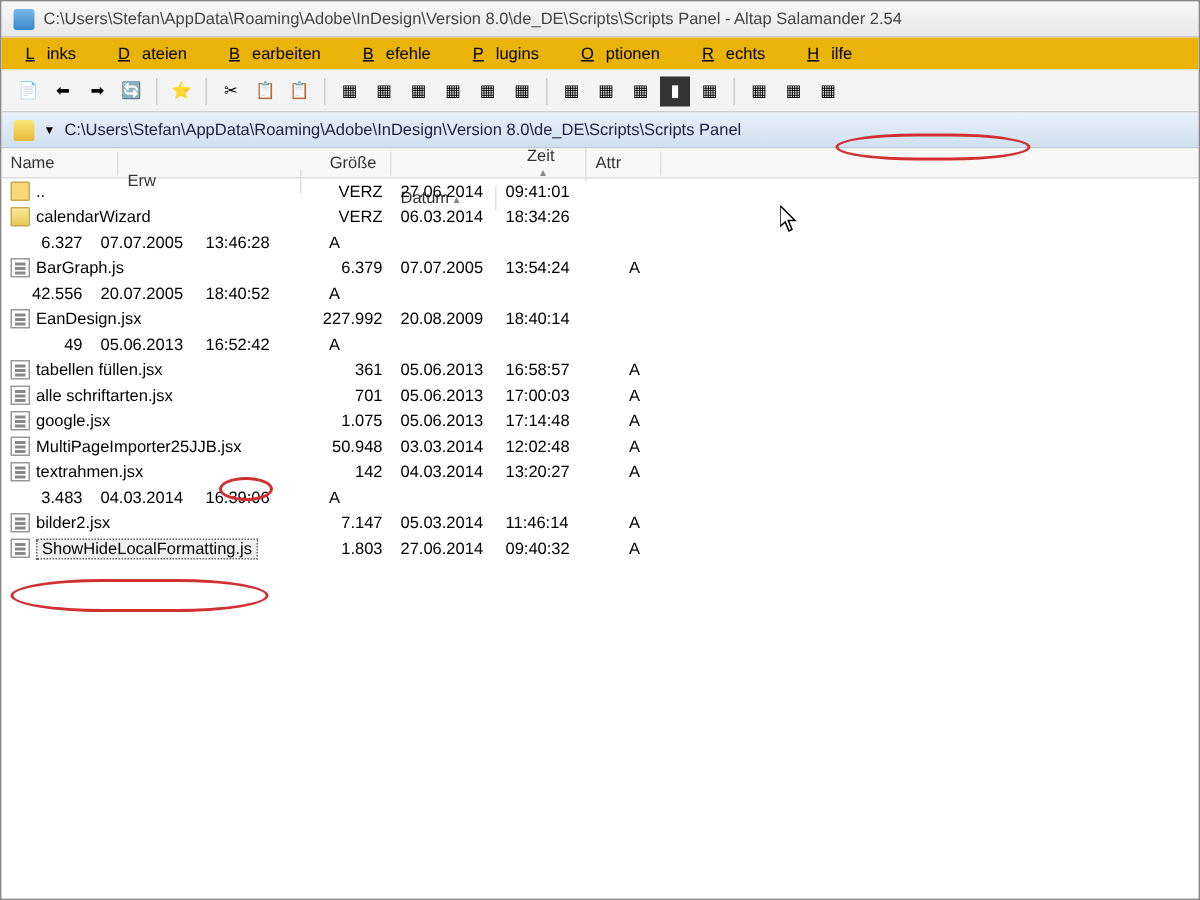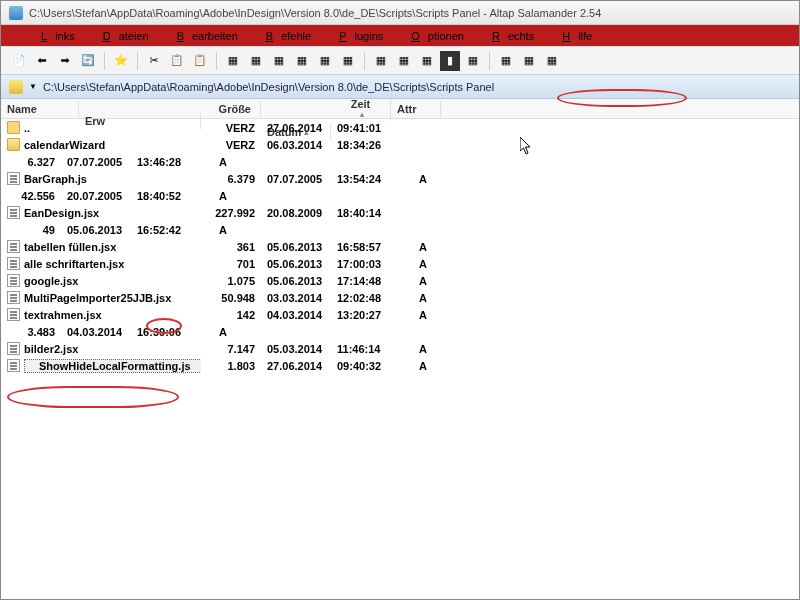--- a/index.html
+++ b/index.html
@@ -1,29 +1,29 @@
 <!DOCTYPE html>
 <html><head>
 <meta charset="utf-8">
 <style>
 * { box-sizing: border-box; margin: 0; padding: 0; }
 body { font-family: "Segoe UI", Tahoma, sans-serif; font-size: 11px; background: #fff; width: 800px; height: 600px; overflow: hidden; border: 1px solid #888; }
 .titlebar { background: linear-gradient(#f8f8f8, #e8e8e8); border-bottom: 1px solid #ccc; padding: 4px 8px; display: flex; align-items: center; gap: 6px; height: 24px; }
 .titlebar .app-icon { width: 14px; height: 14px; background: linear-gradient(#7ab8e8, #3a87c8); border-radius: 2px; }
 .titlebar .title { color: #444; font-size: 11px; }
-.menubar { background: #b91c1c; border-bottom: 1px solid #ddd; padding: 2px 24px; display: flex; gap: 4px; height: 22px; align-items: center; }
+.menubar { background: #eab308; border-bottom: 1px solid #ddd; padding: 2px 0; display: flex; gap: 4px; height: 22px; align-items: center; }
 .menubar span { padding: 2px 8px; cursor: default; }
 .menu-underline { text-decoration: underline; }
 .toolbar { background: #f4f4f4; border-bottom: 1px solid #ccc; padding: 3px 8px; display: flex; gap: 3px; height: 28px; align-items: center; }
 .tb-btn { width: 20px; height: 20px; display: inline-flex; align-items: center; justify-content: center; border: 1px solid transparent; }
 .tb-sep { width: 1px; height: 18px; background: #ccc; margin: 0 3px; }
 .addressbar { background: linear-gradient(#e8f0fa, #d0e0f0); border-bottom: 1px solid #b8c8d8; padding: 3px 8px; display: flex; align-items: center; gap: 6px; height: 24px; }
 .addr-icon { width: 14px; height: 14px; background: linear-gradient(#f8e878, #e8b838); border-radius: 2px; flex-shrink: 0; }
 .addr-text { color: #224; font-size: 11px; }
-.filelist { background: #fff; overflow-y: auto; height: calc(100% - 98px); font-weight: bold; }
+.filelist { background: #fff; overflow-y: auto; height: calc(100% - 98px); }
 .fl-header { display: flex; background: #f8f8f8; border-bottom: 1px solid #ddd; height: 20px; align-items: center; font-size: 11px; color: #333; }
 .fl-header > div { padding: 2px 6px; border-right: 1px solid #e0e0e0; display: flex; align-items: center; }
 .col-name { width: 78px; }
 .col-erw { width: 122px; margin-top: 24px; }
 .col-size { width: 60px; text-align: right; justify-content: flex-end; }
 .col-date { width: 70px; margin-top: 47px; }
 .col-time { width: 60px; flex-direction: column; }
 .col-attr { width: 50px; }
 .sort-arrow { margin-left: 3px; font-size: 8px; color: #888; }
 .fl-row { display: flex; height: 17px; align-items: center; font-size: 11px; }
@@ -31,21 +31,21 @@
 .fl-name-cell { width: 200px; display: flex; align-items: center; gap: 4px; }
 .fl-size-cell { width: 60px; text-align: right; }
 .fl-date-cell { width: 70px; }
 .fl-time-cell { width: 60px; }
 .fl-attr-cell { width: 50px; text-align: center; padding-left: 20px !important; }
 .file-icon { width: 13px; height: 13px; flex-shrink: 0; display: inline-block; }
 .ico-up { background: #f8d878; border: 1px solid #c8a848; border-radius: 1px; position: relative; }
 .ico-folder { background: linear-gradient(#fae89a, #e8c858); border: 1px solid #c8a848; border-radius: 1px; }
 .ico-js { background: #fff; border: 1px solid #999; position: relative; }
 .ico-js::after { content: ""; position: absolute; top: 2px; left: 2px; right: 2px; height: 2px; background: #888; box-shadow: 0 3px 0 #888, 0 6px 0 #888; }
-.selected-row .fl-name-cell span:last-child { border: 1px dotted #666; padding: 0 14px; background: #f0f0f0; }
+.selected-row .fl-name-cell span:last-child { border: 1px dotted #666; padding: 0 3px; background: #f0f0f0; }
 .red-circle { position: absolute; border: 2px solid #d03030; border-radius: 50%; pointer-events: none; }
 .cursor { position: absolute; left: 520px; top: 137px; pointer-events: none; }
 </style>
 </head>
 <body>
 
 <div class="titlebar">
   <span class="app-icon"></span>
   <span class="title">C:\Users\Stefan\AppData\Roaming\Adobe\InDesign\Version 8.0\de_DE\Scripts\Scripts Panel - Altap Salamander 2.54</span>
 </div>

